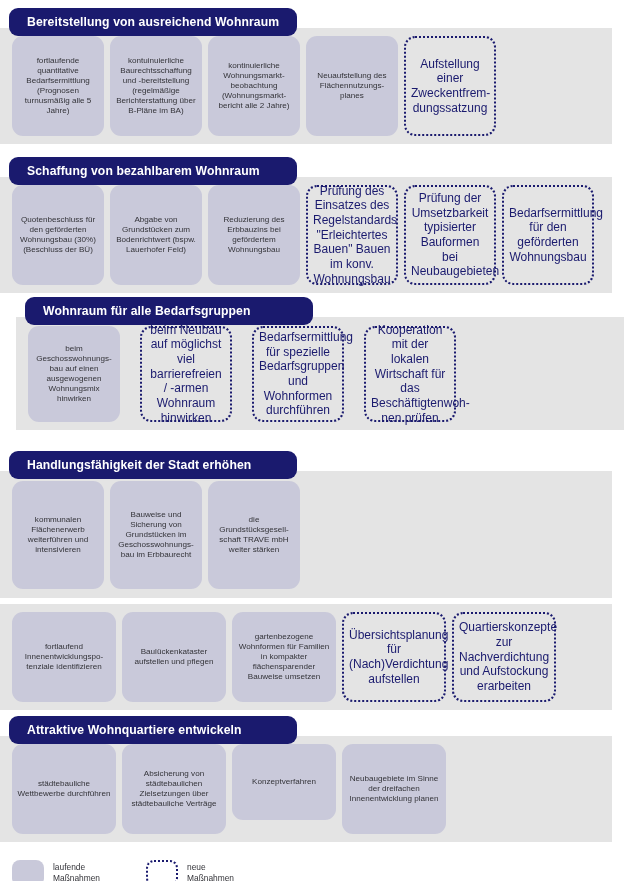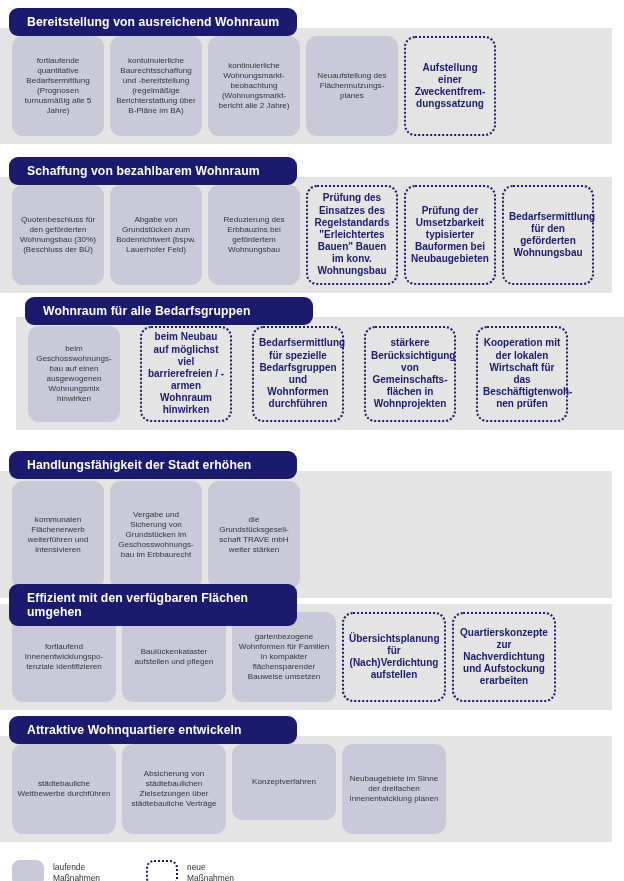--- a/index.html
+++ b/index.html
@@ -56,22 +56,22 @@
   .card.ongoing {
     background: #c9c9da;
     color: #333338;
     font-size: 8.1px;
     font-weight: normal;
   }
   .card.neu {
     background: transparent;
     border: 2.2px dotted #1a1a6e;
     color: #1a1a6e;
-    font-size: 10px;
-    font-weight: bold;
+    font-size: 12px;
+    font-weight: normal;
   }
 
   
   .legend {
     position: absolute;
     left: 0; bottom: 0;
     width: 624px; height: 41px;
     display: flex; align-items: center;
     padding-left: 12px;
     gap: 12px;
@@ -143,45 +143,41 @@
           <div class="card ongoing" style="width: 92px; height: 96px; flex: 0 0 92px;">
             <span class="card-text">beim Geschosswohnungs-bau auf einen ausgewogenen Wohnungsmix hinwirken</span>
           </div>
           <div class="card neu" style="width: 92px; height: 96px; flex: 0 0 92px; justify-content: center;">
             <span class="card-text">beim Neubau auf möglichst viel barrierefreien / -armen Wohnraum hinwirken</span>
           </div>
           <div class="card neu" style="width: 92px; height: 96px; flex: 0 0 92px;">
             <span class="card-text">Bedarfsermittlung für spezielle Bedarfsgruppen und Wohnformen durchführen</span>
           </div>
           <div class="card neu" style="width: 92px; height: 96px; flex: 0 0 92px;">
-            <span class="card-text">stärkere Berücksichtigung von Gemeinschafts-flächen in Wohnprojekten</span>
-          </div>
-          <div class="card neu" style="width: 92px; height: 96px; flex: 0 0 92px;">
             <span class="card-text">Kooperation mit der lokalen Wirtschaft für das Beschäftigtenwoh-nen prüfen</span>
           </div>
         </div>
       </div>
       <div class="section" style="position: absolute; left: 0px; top: 451px; width: 624px;">
         <div class="band" style="top: 20px; height: 127px;"></div>
         <div class="hdr">Handlungsfähigkeit der Stadt erhöhen</div>
         <div class="cards" style="padding: 0px 0px 0px 12px; position: absolute; top: 30px; left: 0px;">
           <div class="card ongoing" style="width: 92px; height: 108px; flex: 0 0 92px;">
             <span class="card-text">kommunalen Flächenerwerb weiterführen und intensivieren</span>
           </div>
           <div class="card ongoing" style="width: 92px; height: 108px; flex: 0 0 92px;">
-            <span class="card-text">Vergabe und Sicherung von Grundstücken im Geschosswohnungs-bau im Erbbaurecht</span>
+            <span class="card-text">Bauweise und Sicherung von Grundstücken im Geschosswohnungs-bau im Erbbaurecht</span>
           </div>
           <div class="card ongoing" style="width: 92px; height: 108px; flex: 0 0 92px;">
             <span class="card-text">die Grundstücksgesell-schaft TRAVE mbH weiter stärken</span>
           </div>
         </div>
       </div>
       <div class="section" style="position: absolute; left: 0px; top: 584px; width: 624px;">
         <div class="band" style="top: 20px; height: 106px;"></div>
-        <div class="hdr">Effizient mit den verfügbaren Flächen umgehen</div>
         <div class="cards" style="padding: 0px 0px 0px 12px; position: absolute; top: 28px; left: 0px;">
           <div class="card ongoing" style="width: 104px; height: 90px; flex: 0 0 104px;">
             <span class="card-text">fortlaufend Innenentwicklungspo-tenziale identifizieren</span>
           </div>
           <div class="card ongoing" style="width: 104px; height: 90px; flex: 0 0 104px;">
             <span class="card-text">Baulückenkataster aufstellen und pflegen</span>
           </div>
           <div class="card ongoing" style="width: 104px; height: 90px; flex: 0 0 104px;">
             <span class="card-text">gartenbezogene Wohnformen für Familien in kompakter flächensparender Bauweise umsetzen</span>
           </div>

